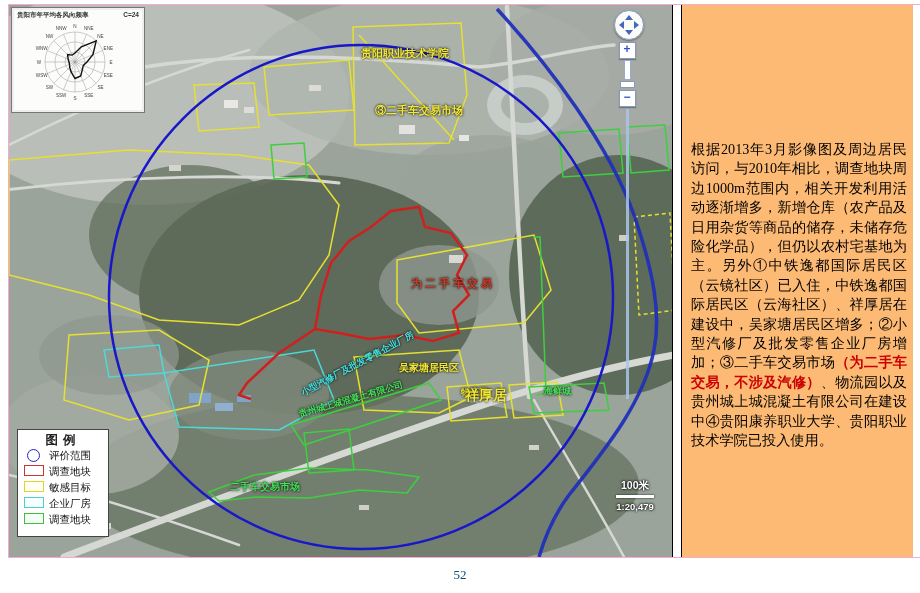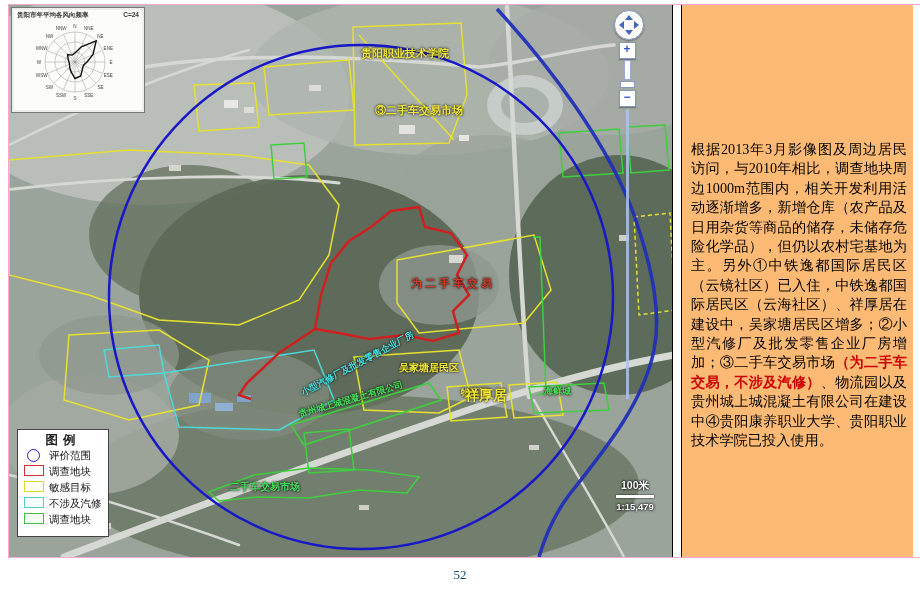--- a/index.html
+++ b/index.html
@@ -222,33 +222,33 @@
         <div class="lrow">
           <span class="lsym red"></span>
           <span>调查地块</span>
         </div>
         <div class="lrow">
           <span class="lsym yel"></span>
           <span>敏感目标</span>
         </div>
         <div class="lrow">
           <span class="lsym cya"></span>
-          <span>不涉及汽修</span>
+          <span>企业厂房</span>
         </div>
         <div class="lrow">
           <span class="lsym gre"></span>
           <span>调查地块</span>
         </div>
       </div>
 
 
       <div class="scale">
         <div class="dist">100米</div>
         <div class="bar"></div>
-        <div class="ratio">1:15,479</div>
+        <div class="ratio">1:20,479</div>
       </div>
 
       <div class="nav">
         <div class="pan">
           <span class="tri up"></span>
           <span class="tri down"></span>
           <span class="tri left"></span>
           <span class="tri right"></span>
         </div>
         <div class="zbtn">+</div>

